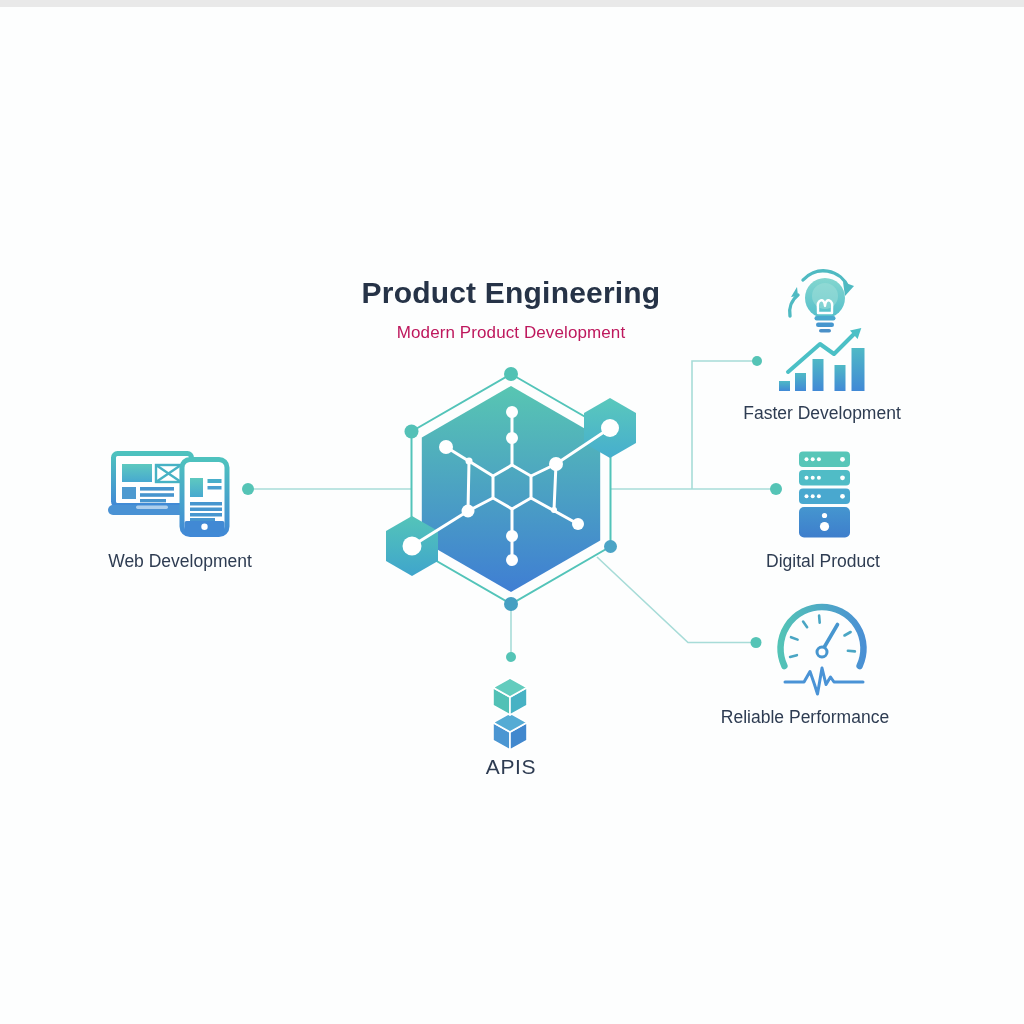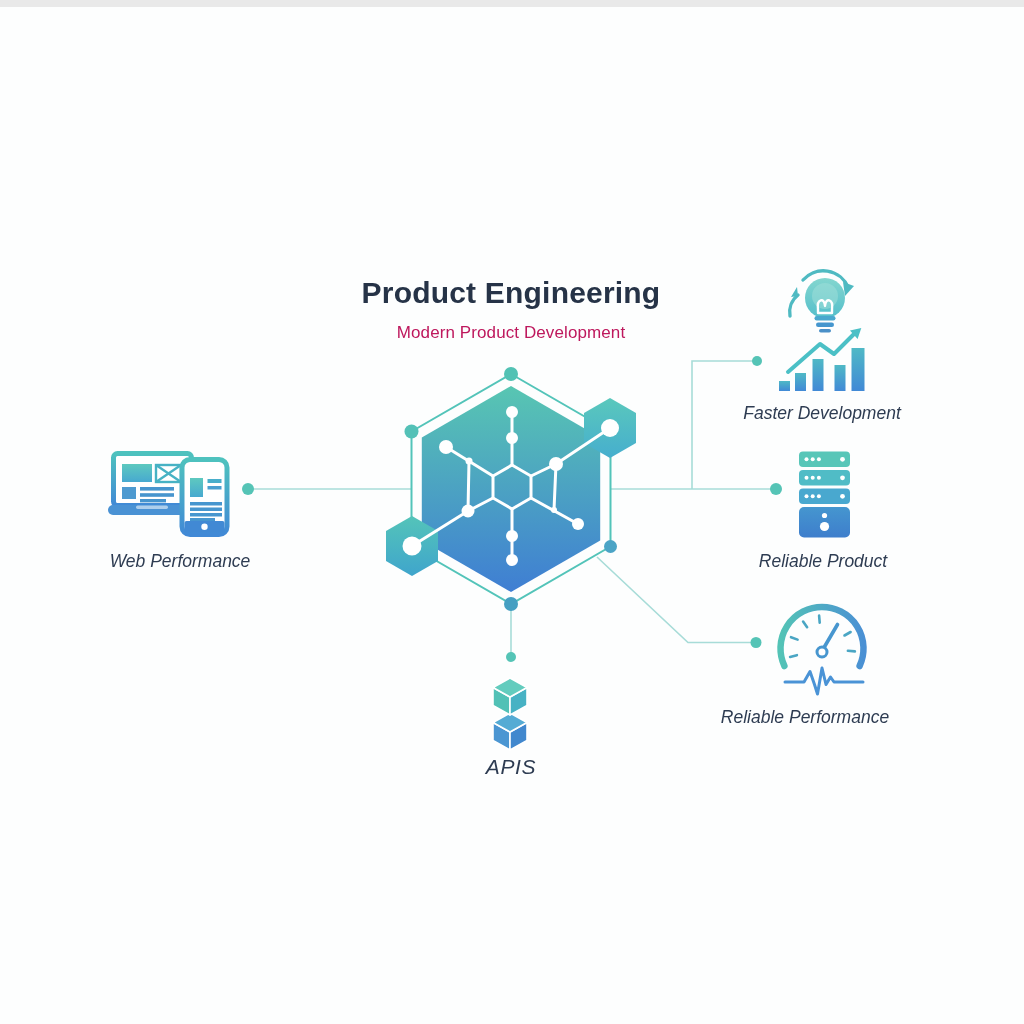--- a/index.html
+++ b/index.html
@@ -30,21 +30,20 @@
   .page-subtitle{
     position:absolute;left:0;top:316px;width:1022px;
     text-align:center;
     font-size:17px;font-weight:500;letter-spacing:.1px;
     color:#be185d;
   }
   .node-label{
     position:absolute;transform:translateX(-50%);
     font-size:17.5px;font-weight:500;white-space:nowrap;
     color:var(--ink-label);
-    font-style:italic;
   }
   .lbl-web{left:180px;top:544px;}
   .lbl-faster{left:822px;top:396px;}
   .lbl-digital{left:823px;top:544px;}
   .lbl-reliable{left:805px;top:700px;}
   .lbl-apis{left:511px;top:748px;font-size:21px;letter-spacing:.6px;}
   svg{position:absolute;inset:0;}
 </style>
 </head>
 <body>
@@ -255,19 +254,19 @@
         <polygon points="510,706 527,715.5 510,725 493,715.5" fill="#55ABD4"></polygon>
       </g>
       <g>
         <polygon points="493,680.5 510,690 510,708 493,698.5" fill="#52C1B6"></polygon>
         <polygon points="527,680.5 510,690 510,708 527,698.5" fill="#47B2C4"></polygon>
         <polygon points="510,671 527,680.5 510,690 493,680.5" fill="#63CCBE"></polygon>
       </g>
     </g>
   </svg>
 
-  <div class="node-label lbl-web">Web Performance</div>
+  <div class="node-label lbl-web">Web Development</div>
   <div class="node-label lbl-faster">Faster Development</div>
-  <div class="node-label lbl-digital">Reliable Product</div>
+  <div class="node-label lbl-digital">Digital Product</div>
   <div class="node-label lbl-reliable">Reliable Performance</div>
   <div class="node-label lbl-apis">APIS</div>
 
 </div>
 
 </body></html>

